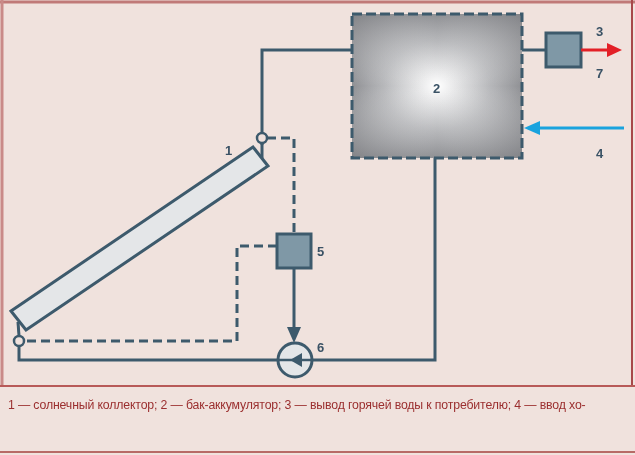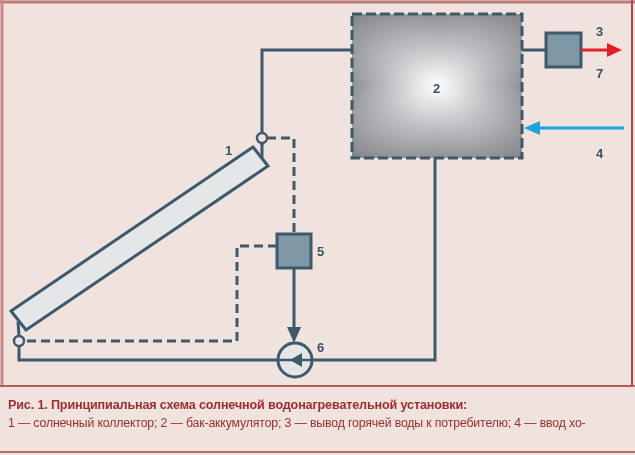--- a/index.html
+++ b/index.html
@@ -123,16 +123,15 @@
   <text class="label" x="225" y="155">1</text>
   <text class="label" x="433" y="93">2</text>
   <text class="label" x="596" y="36">3</text>
   <text class="label" x="596" y="78">7</text>
   <text class="label" x="596" y="158">4</text>
   <text class="label" x="317" y="256">5</text>
   <text class="label" x="317" y="352">6</text>
 </svg>
 
 <div class="caption">
-  <span class="caption-title">Рис. 1. Принципиальная схема солнечной водонагревательной установки:</span>
   <span class="caption-text">1 — солнечный коллектор; 2 — бак-аккумулятор; 3 — вывод горячей воды к потребителю; 4 — ввод хо-</span>
 </div>
 <div class="bottom-rule"></div>
 
 </body></html>

